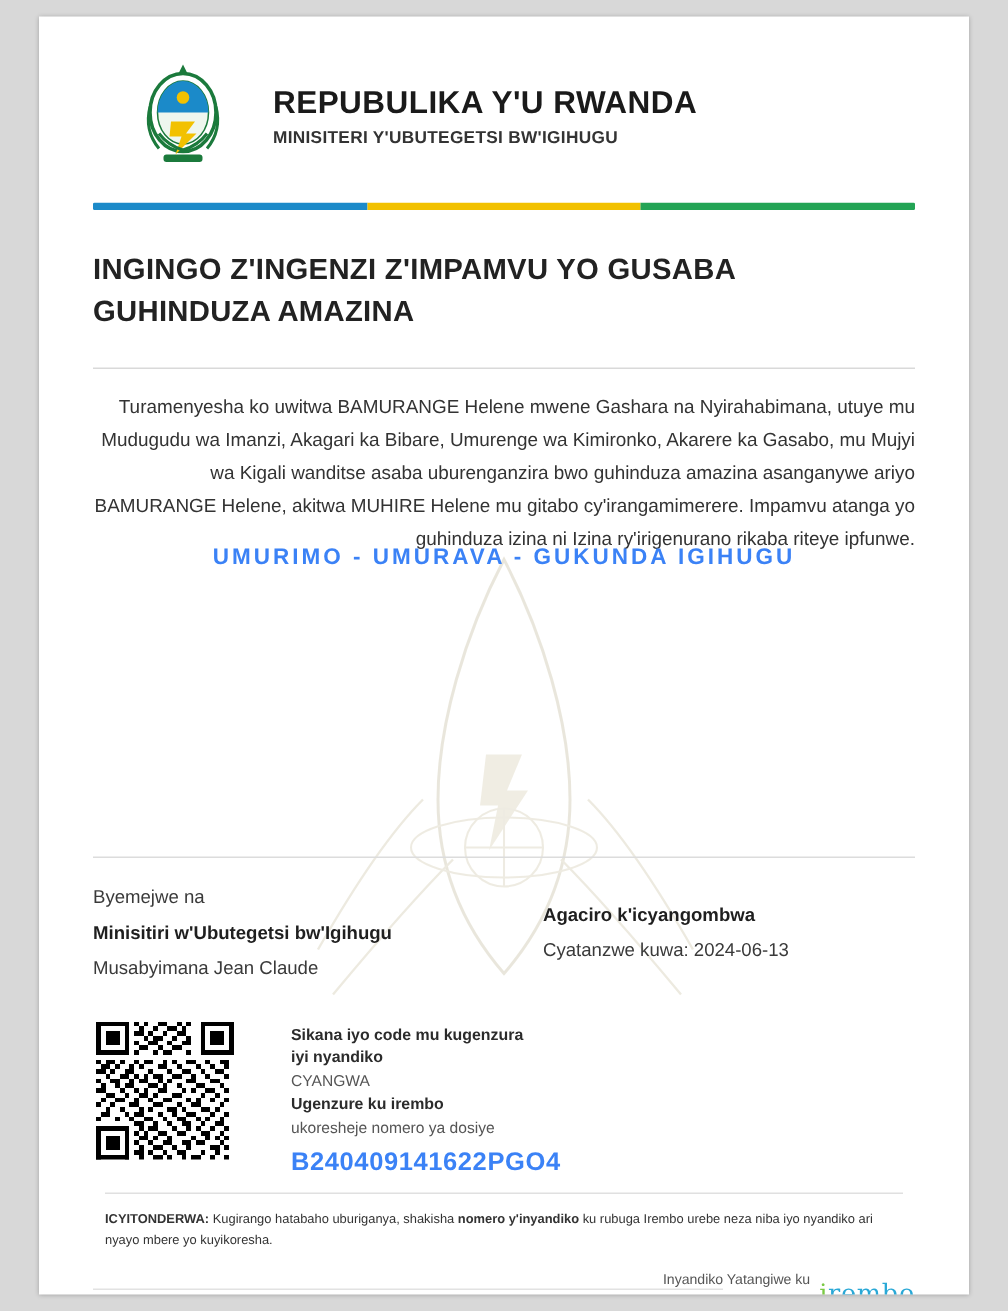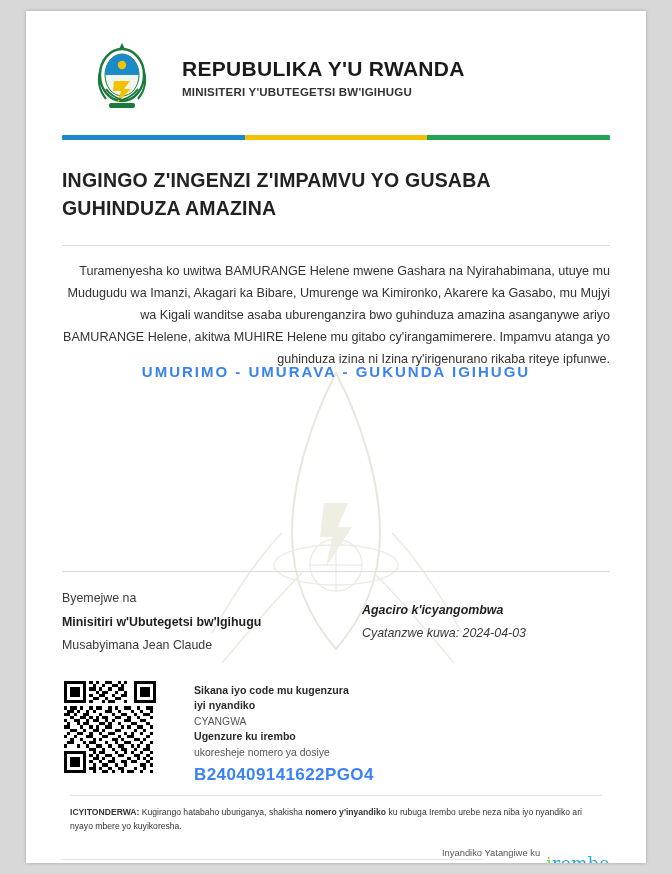--- a/index.html
+++ b/index.html
@@ -135,21 +135,21 @@
   }
   .sig-row {
     position: absolute;
     top: 554px;
     left: 0;
     width: 100%;
     display: flex;
     align-items: center;
   }
   .sig-left { width: 300px; }
-  .sig-right { width: 248px; font-style: italic; }
+  .sig-right { width: 248px; }
   .sig-line {
     font-size: 12.4px;
     color: #3a3a3a;
     line-height: 1.9;
   }
   .sig-line.bold { font-weight: bold; color: #1f1f1f; }
 
   
   .qr-block {
     position: absolute;
@@ -303,21 +303,21 @@
 
     <div class="sig-sep"></div>
     <div class="sig-row">
       <div class="sig-left">
         <div class="sig-line">Byemejwe na</div>
         <div class="sig-line bold">Minisitiri w'Ubutegetsi bw'Igihugu</div>
         <div class="sig-line">Musabyimana Jean Claude</div>
       </div>
       <div class="sig-right">
         <div class="sig-line bold">Agaciro k'icyangombwa</div>
-        <div class="sig-line">Cyatanzwe kuwa: 2024-04-03</div>
+        <div class="sig-line">Cyatanzwe kuwa: 2024-06-13</div>
       </div>
     </div>
 
     <div class="qr-block">
       <div class="qr">
         <svg viewBox="0 0 29 29" width="92" height="92" shape-rendering="crispEdges">
           <rect width="29" height="29" fill="#ffffff"></rect>
           <g fill="#000000">
             <rect x="0" y="0" width="7" height="1"></rect>
               <rect x="0" y="6" width="7" height="1"></rect>

